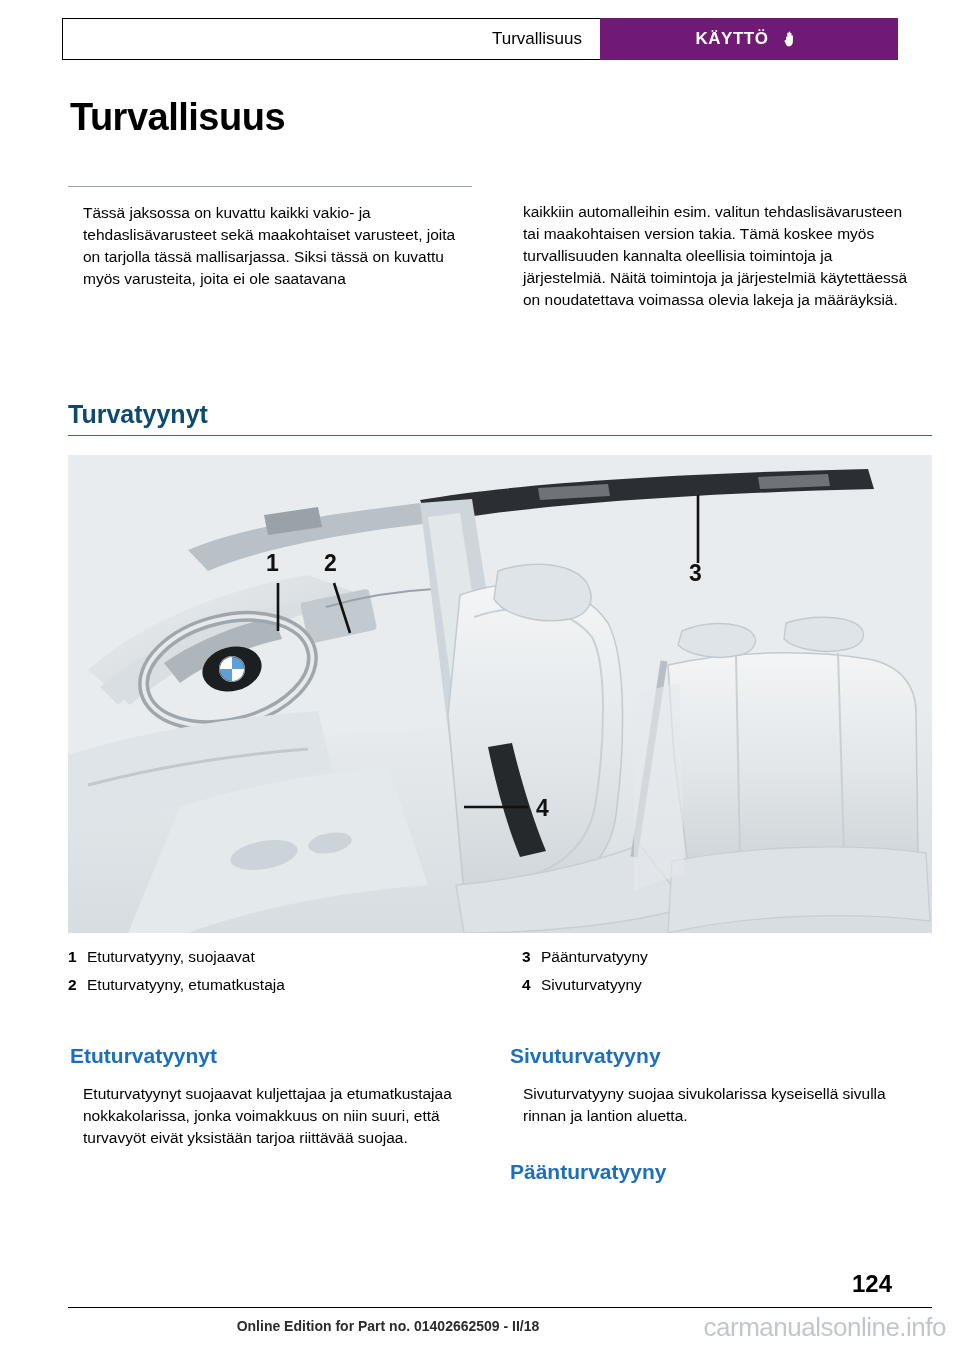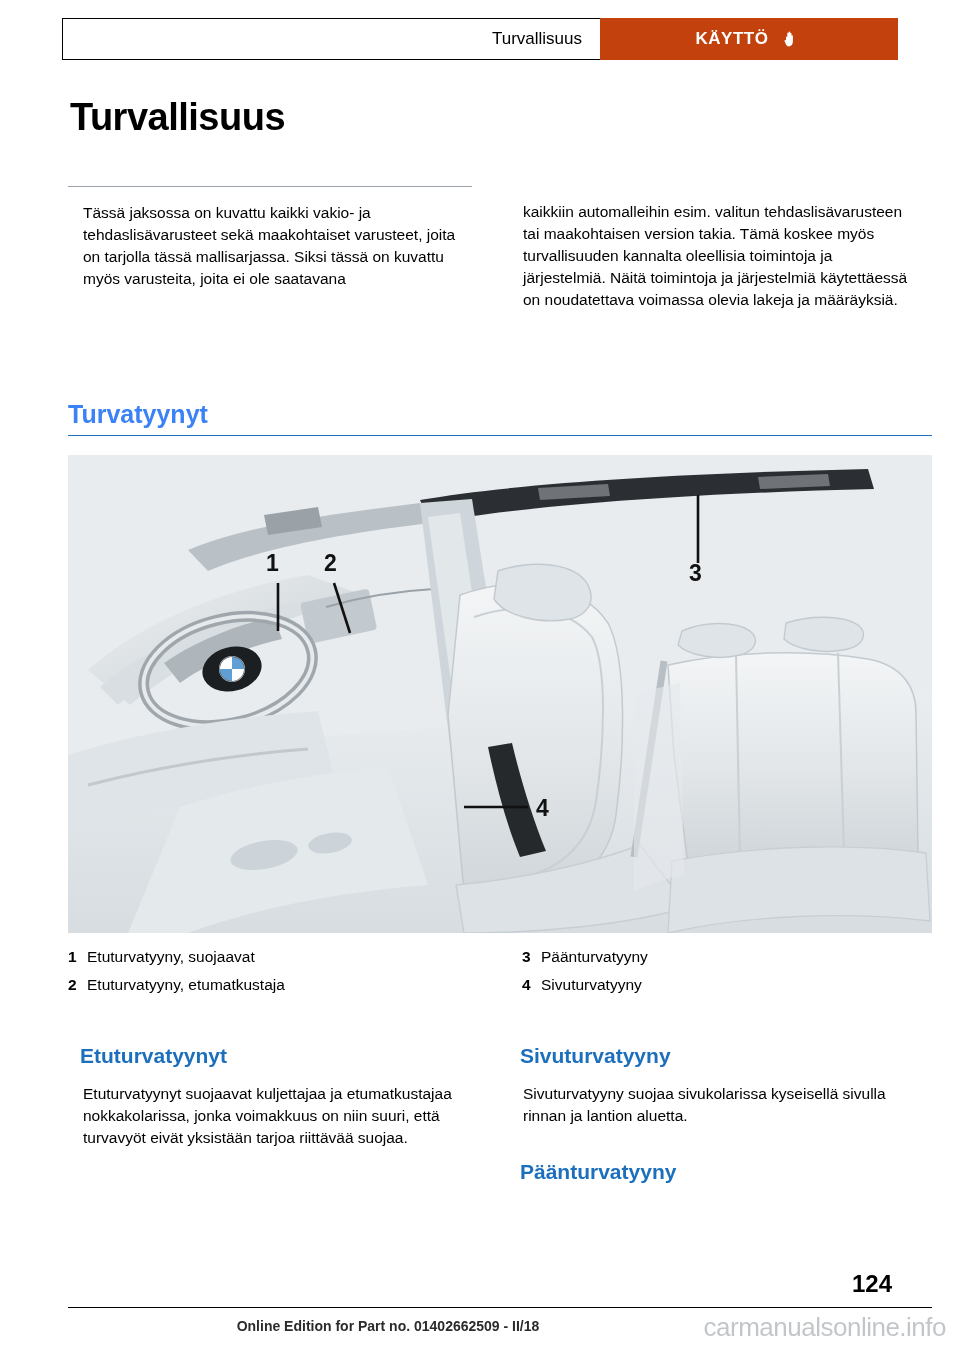--- a/index.html
+++ b/index.html
@@ -36,21 +36,21 @@
     justify-content: flex-end;
     padding-right: 18px;
     background: #fff;
   }
   .header-left .crumb {
     font-size: 17px;
     color: #000;
   }
   .header-right {
     width: 298px;
-    background: #c2410c;
+    background: #701a75;
     color: #fff;
     display: flex;
     align-items: center;
     justify-content: center;
     gap: 14px;
     box-sizing: border-box;
   }
   .header-right .sect {
     font-size: 17px;
     font-weight: bold;
@@ -105,21 +105,21 @@
   }
 
   
   .section-head {
     position: absolute;
     left: 68px;
     top: 400px;
     width: 864px;
   }
   .section-head h2 {
-    color: #3b82f6;
+    color: #0c4a6e;
     font-size: 25px;
     font-weight: bold;
     margin: 0 0 6px 0;
   }
   .section-head .rule2 {
     border-bottom: 1.5px solid #1c6fbc;
   }
 
   
   .illu {
@@ -165,21 +165,21 @@
   .bot-right {
     position: absolute;
     left: 508px;
     top: 1044px;
     width: 424px;
   }
   h3.blue {
     color: #1c6fbc;
     font-size: 21px;
     font-weight: bold;
-    margin: 0 0 7px 12px;
+    margin: 0 0 7px 2px;
   }
   .spacer-18 { height: 18px; }
 
   
   .footer-rule {
     position: absolute;
     left: 68px;
     top: 1307px;
     width: 864px;
     border-bottom: 1px solid #000;

